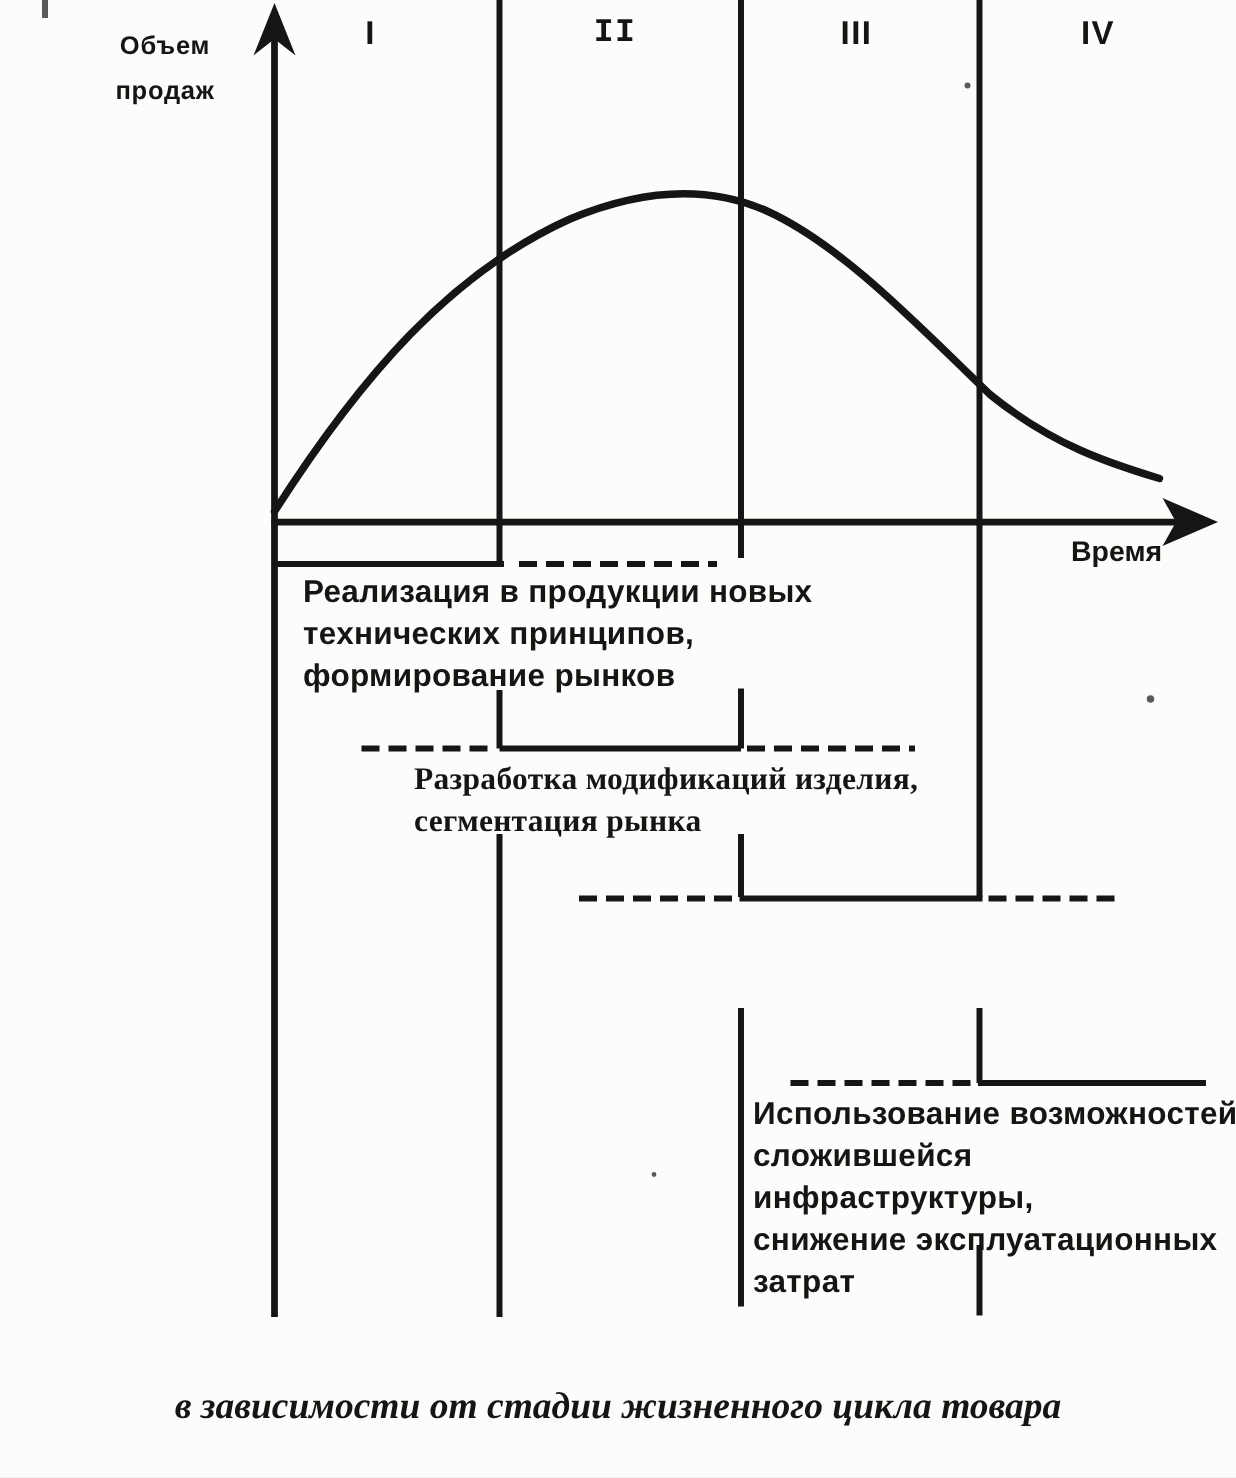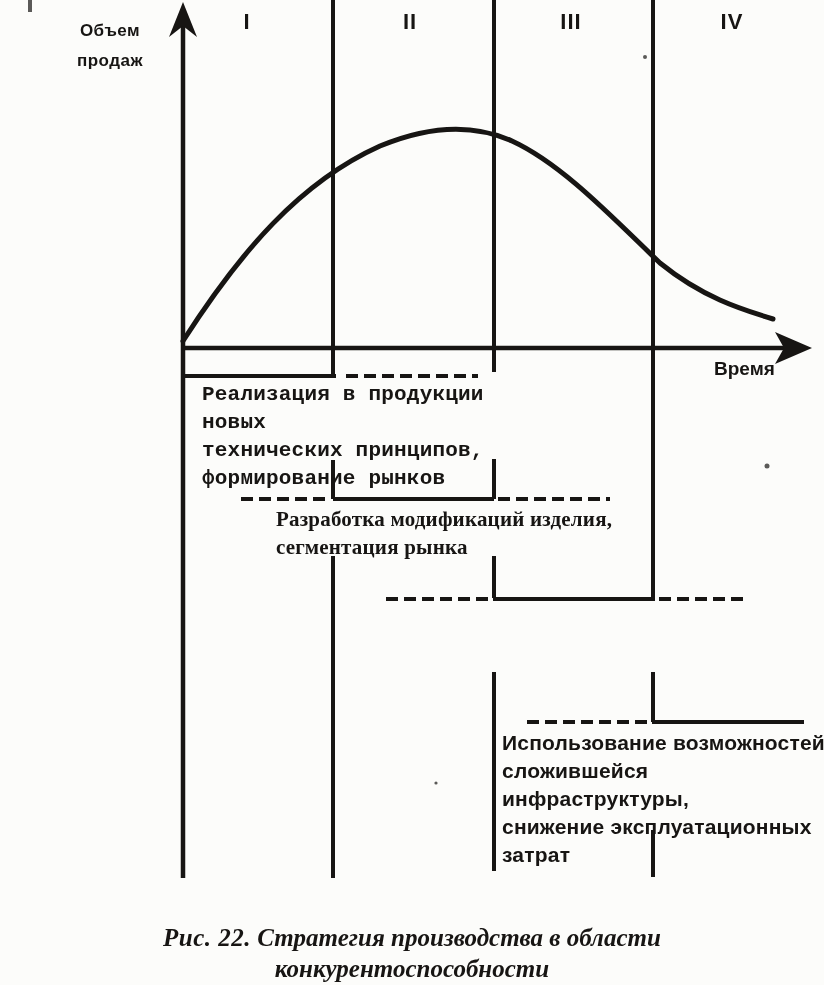--- a/index.html
+++ b/index.html
@@ -28,34 +28,34 @@
     text-align:center;
     font-size:17px;font-weight:700;line-height:30px;
     letter-spacing:.5px;
   }
   .stage{
     position:absolute;top:9px;
     transform:translateX(-50%);
     font-size:22px;font-weight:700;letter-spacing:1px;
   }
   .stage-1{left:247px;}
-  .stage-2{left:410px;}
+  .stage-2{left:410px;font-family:Liberation Mono, monospace;}
   .stage-3{left:571px;}
   .stage-4{left:732px;}
 
   .xlab{
     left:714px;top:358px;
     font-size:19px;font-weight:700;
   }
 
   .ann{
     font-size:21px;font-weight:700;line-height:28px;
     letter-spacing:.2px;
   }
-  .ann-1{left:202px;top:381px;width:340px;font-family:Liberation Mono, monospace;}
+  .ann-1{left:202px;top:381px;width:340px;}
   .ann-2{left:276px;top:505px;width:400px;font-family:Liberation Serif, serif;}
   .ann-3{left:406px;top:606px;width:370px;}
   .ann-4{left:502px;top:729px;width:330px;}
 
   .caption{
     position:absolute;left:48px;top:922px;width:728px;
     text-align:center;
     font-family:"Liberation Serif", serif;
     font-style:italic;font-weight:700;
     font-size:25px;line-height:31px;
@@ -137,17 +137,16 @@
 технических принципов,
 формирование рынков</div>
   <div class="txt ann ann-2">Разработка модификаций изделия,
 сегментация рынка</div>
   <div class="txt ann ann-4">Использование возможностей
 сложившейся инфраструктуры,
 снижение эксплуатационных
 затрат</div>
 
   <div class="caption">
-    <div><span class="figlabel">Рис. 22.</span><span>Стратегия производства в области конкурентоспособности</span></div>
     <div>в зависимости от стадии жизненного цикла товара</div>
   </div>
 
 </div>
 
 </body></html>

